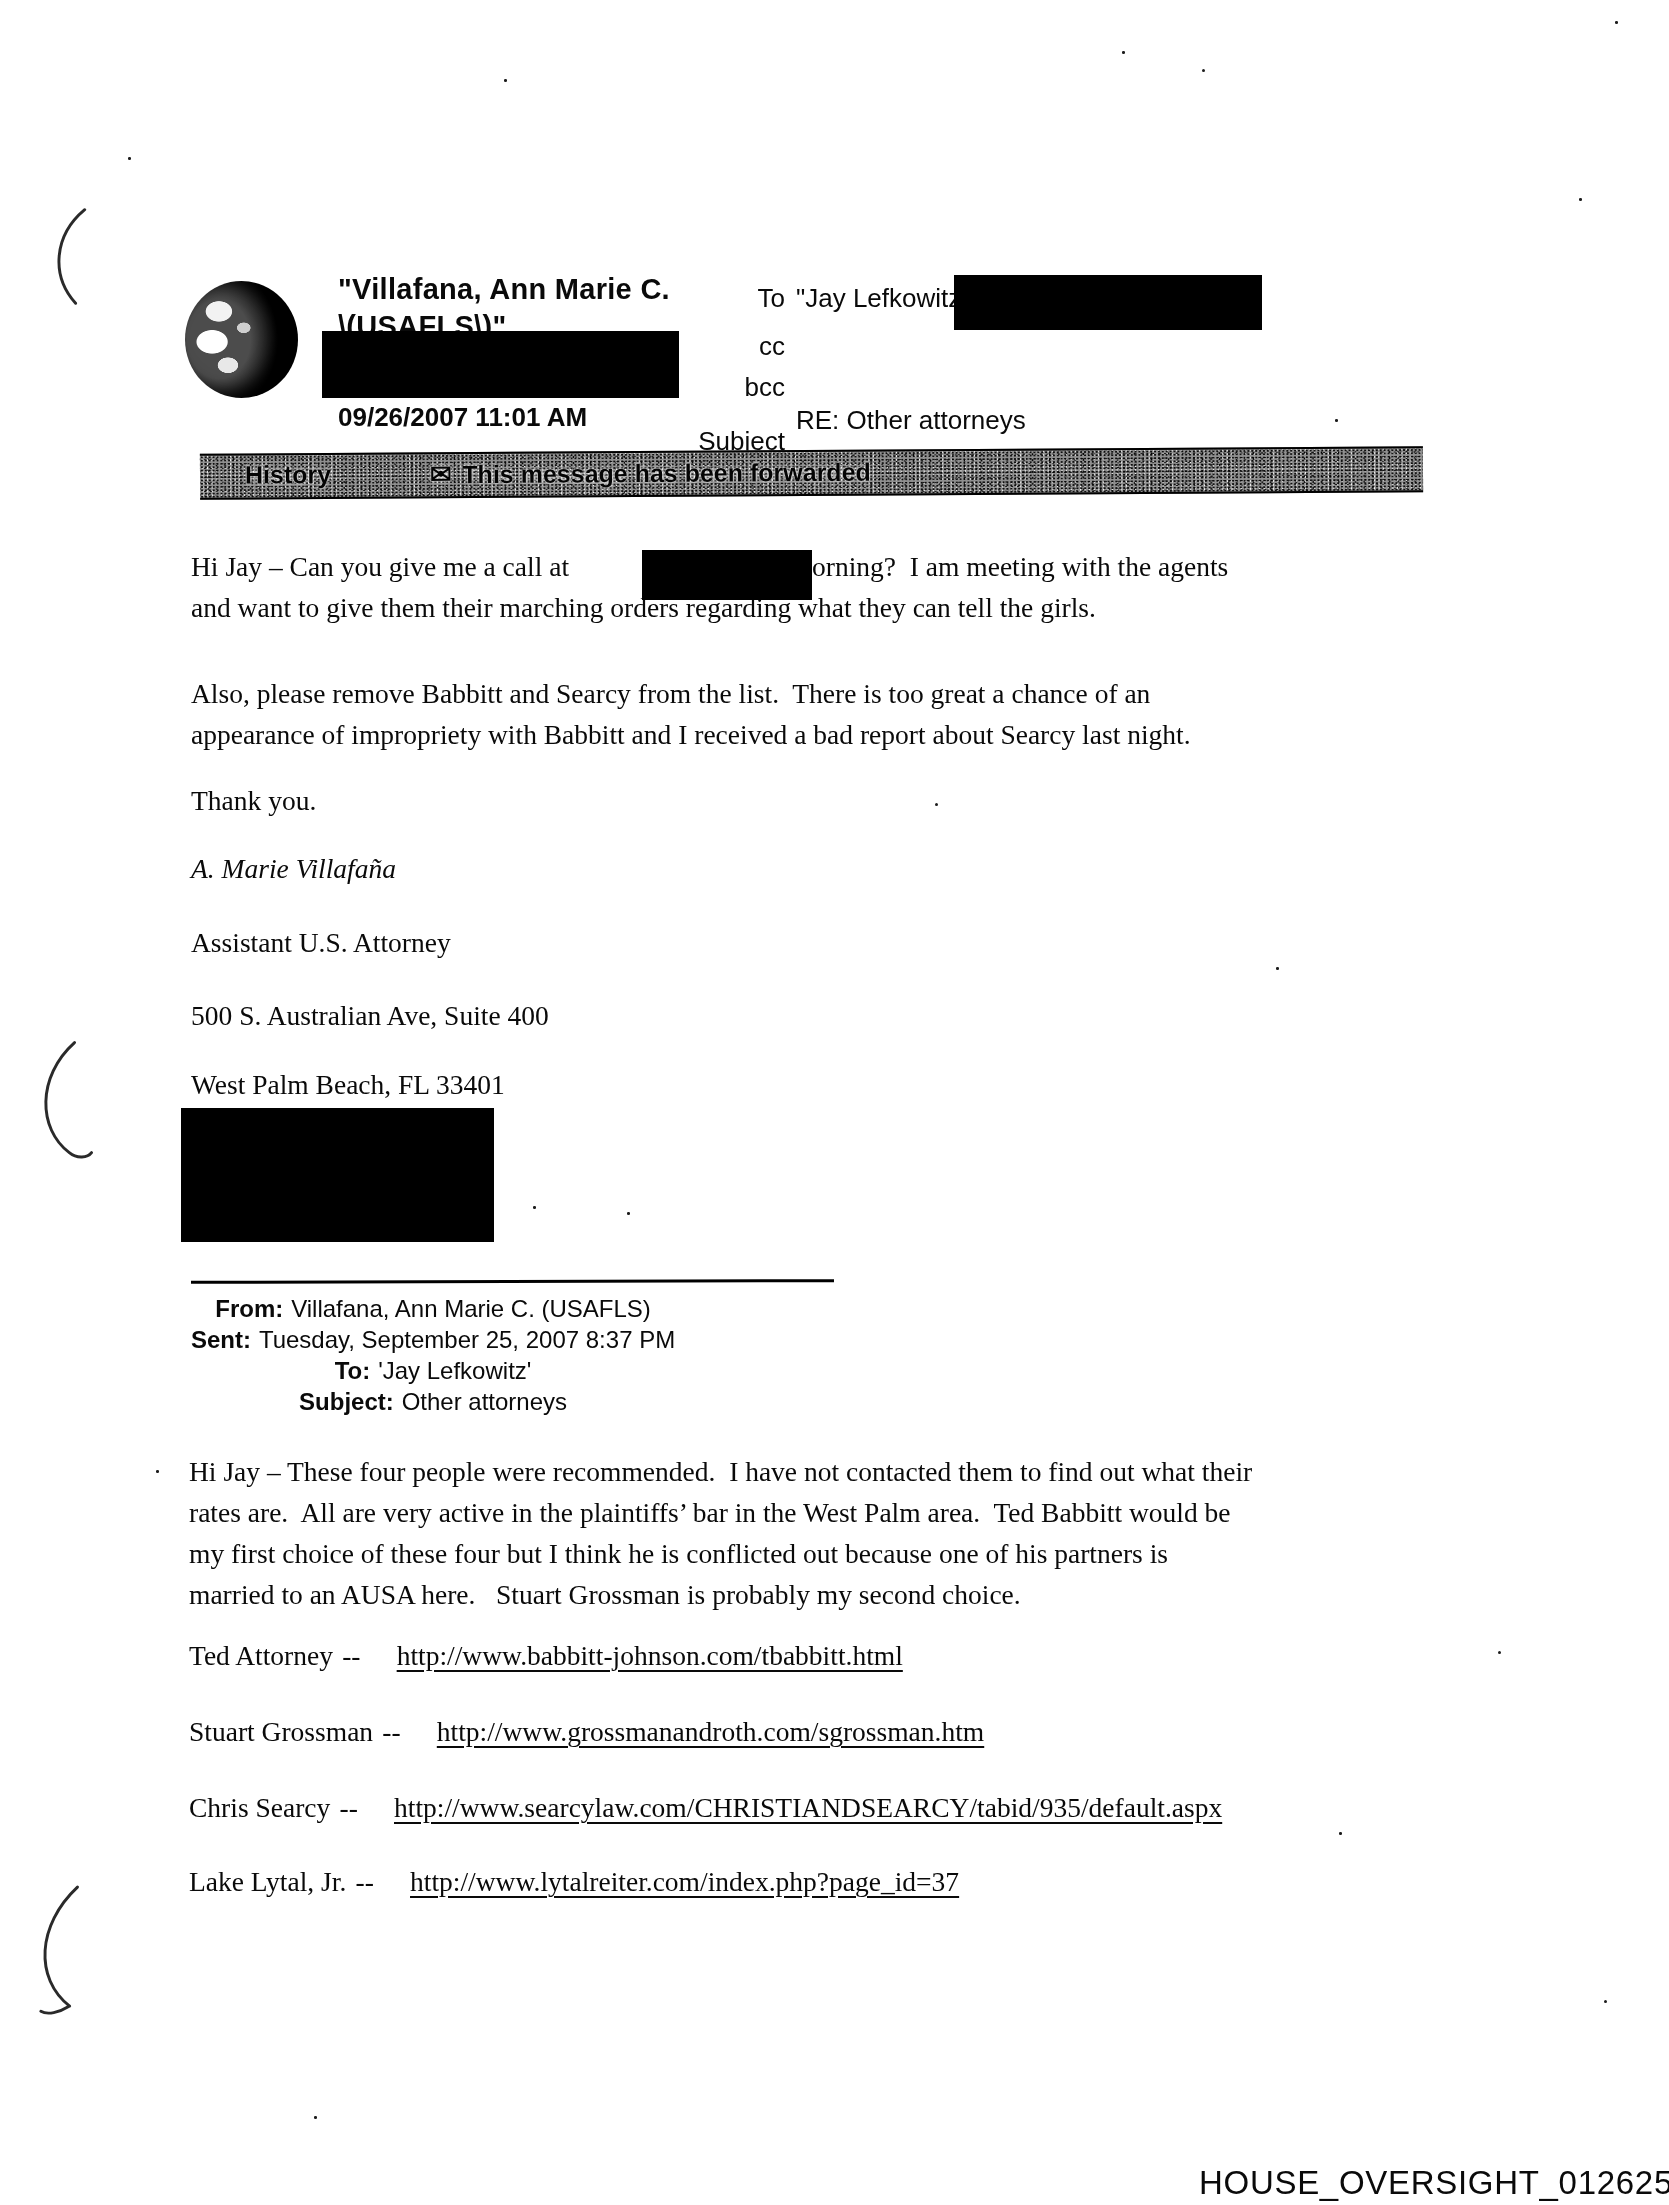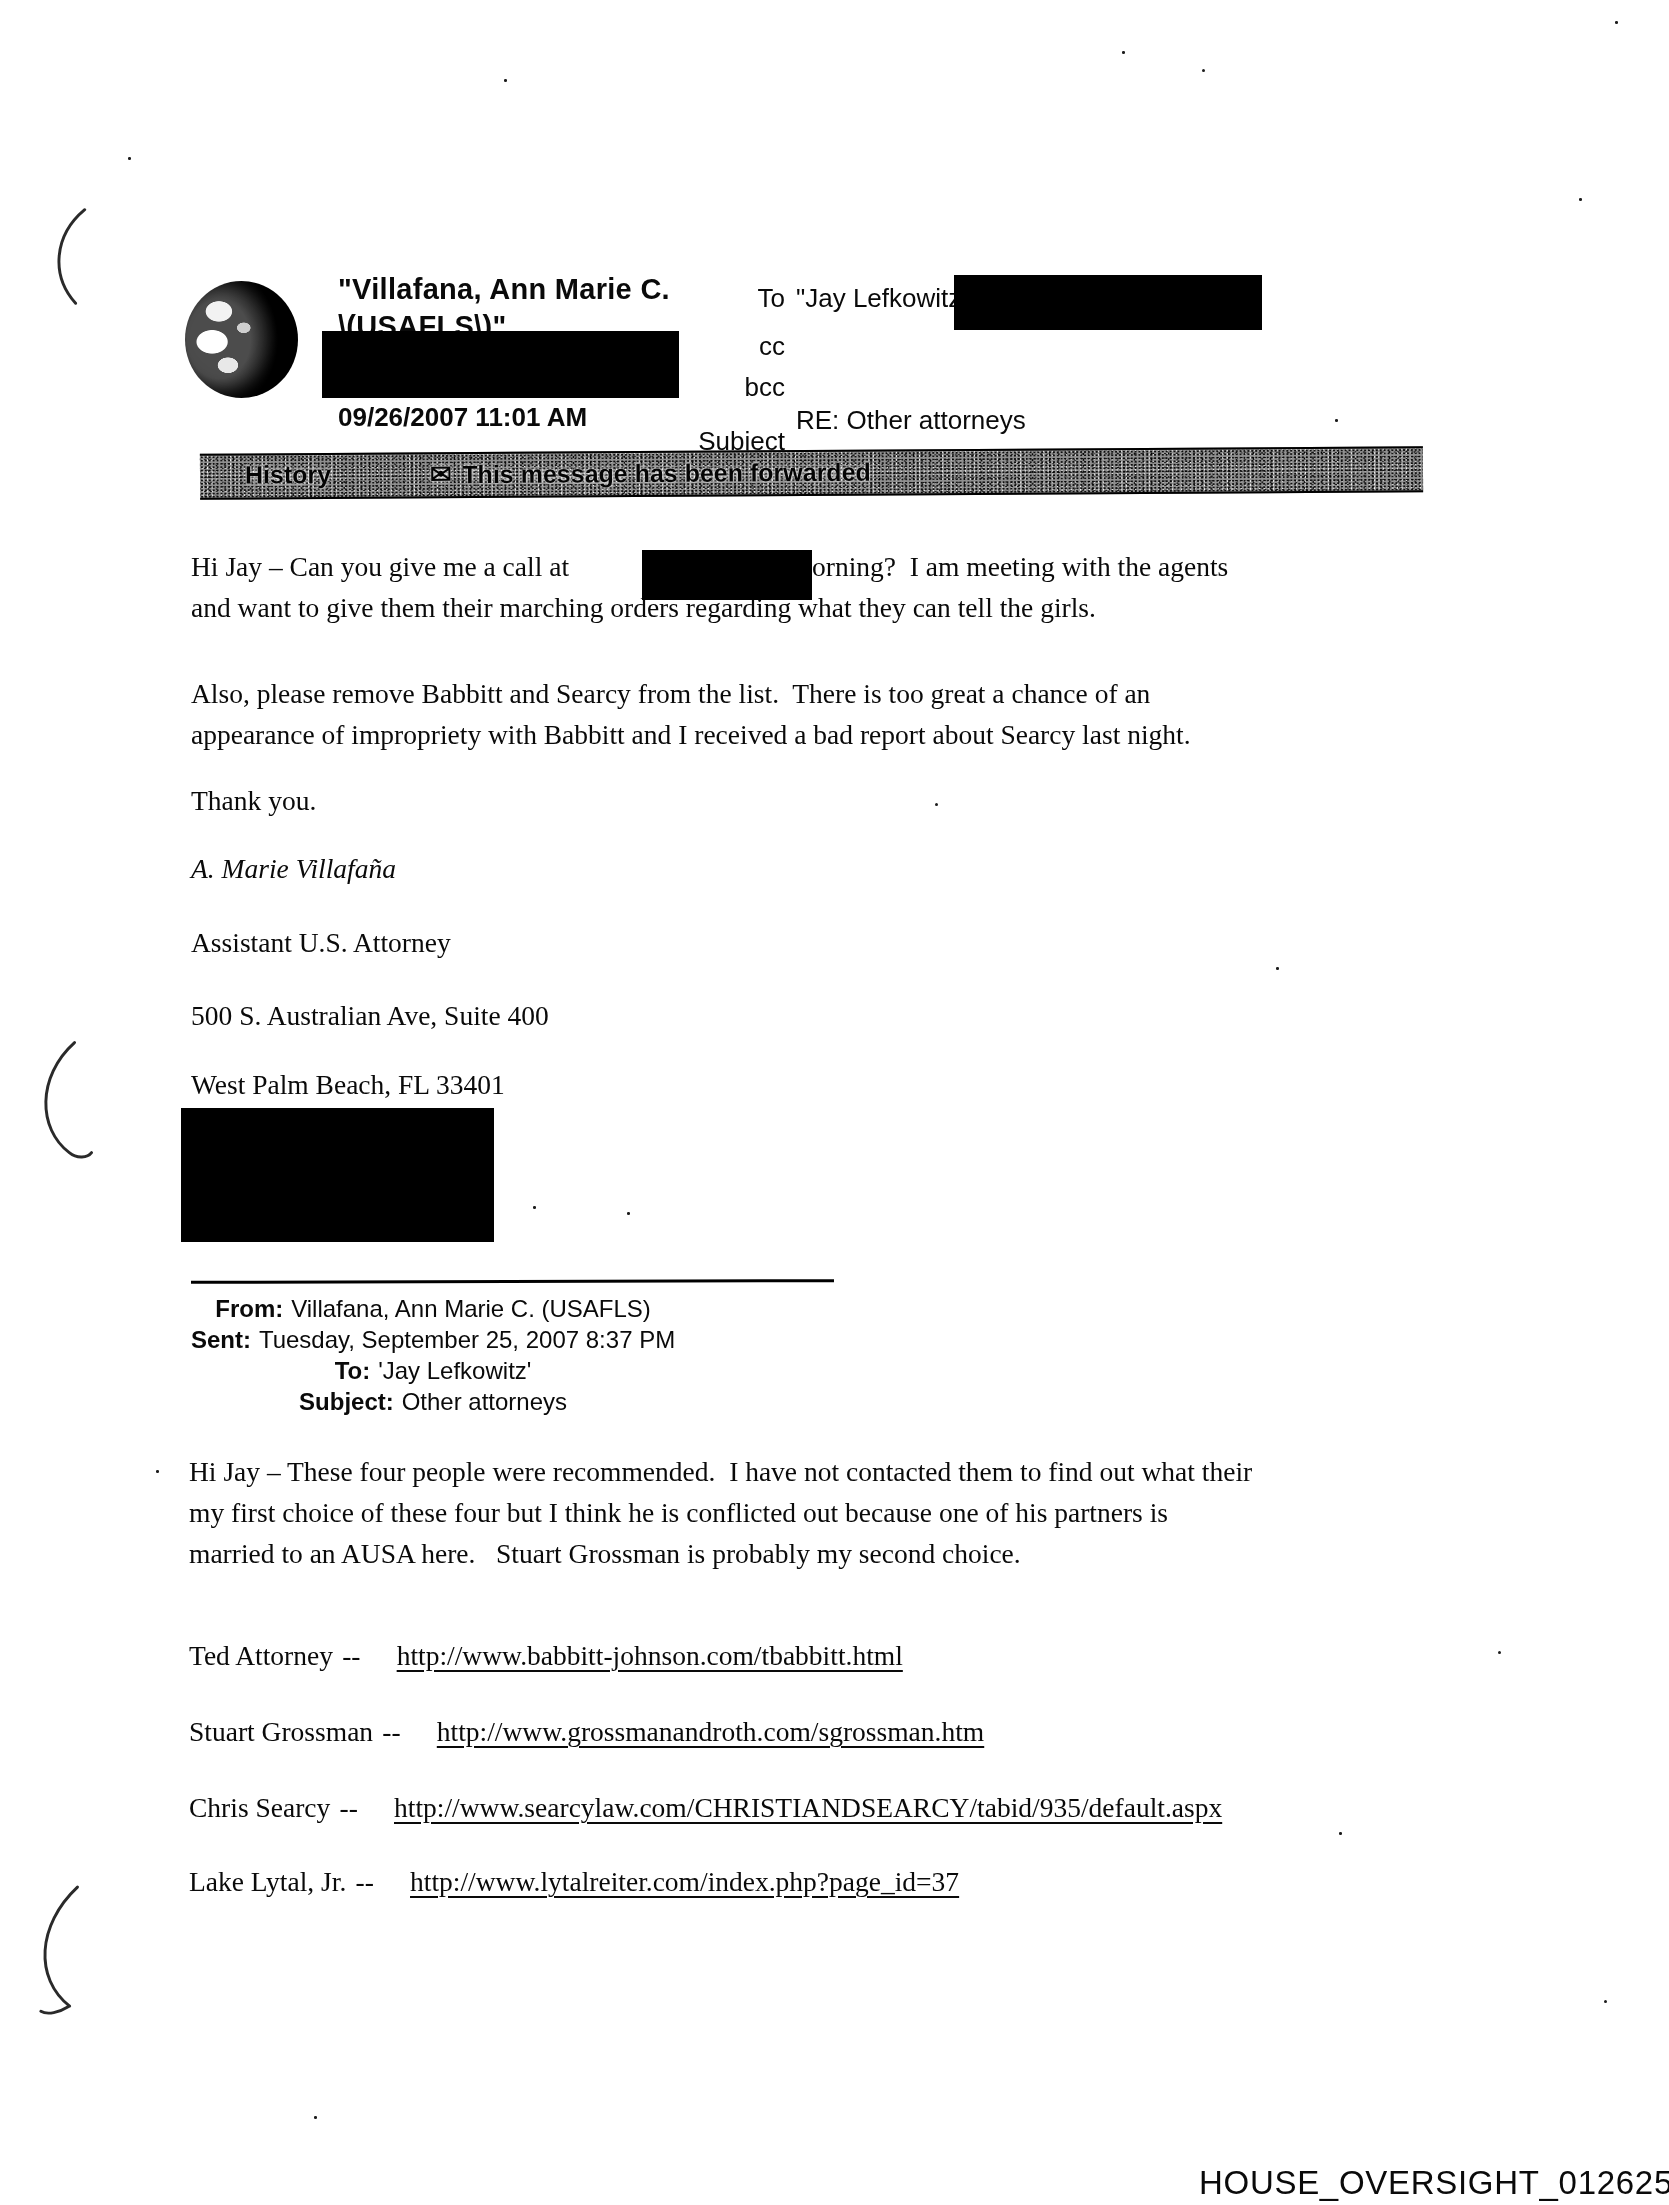--- a/index.html
+++ b/index.html
@@ -160,20 +160,21 @@
 
   <div class="mail-headers sans">
     <div class="mail-hrow"><span class="lbl">From:</span><span>Villafana, Ann Marie C. (USAFLS)</span></div>
     <div class="mail-hrow"><span class="lbl">Sent:</span><span>Tuesday, September 25, 2007 8:37 PM</span></div>
     <div class="mail-hrow"><span class="lbl">To:</span><span>'Jay Lefkowitz'</span></div>
     <div class="mail-hrow"><span class="lbl">Subject:</span><span>Other attorneys</span></div>
   </div>
 
   <div class="para serif" style="top:1451px;left:189px;">
     <div class="bodyline">Hi Jay – These four people were recommended.  I have not contacted them to find out what their</div>
+    <div class="bodyline">rates are.  All are very active in the plaintiffs’ bar in the West Palm area.  Ted Babbitt would be</div>
     <div class="bodyline">my first choice of these four but I think he is conflicted out because one of his partners is</div>
     <div class="bodyline">married to an AUSA here.   Stuart Grossman is probably my second choice.</div>
   </div>
 
   <div class="link-row serif" style="top:1640px;"><span>Ted Attorney</span><span class="sep">--</span><span class="url">http://www.babbitt-johnson.com/tbabbitt.html</span></div>
   <div class="link-row serif" style="top:1716px;"><span>Stuart Grossman</span><span class="sep">--</span><span class="url">http://www.grossmanandroth.com/sgrossman.htm</span></div>
   <div class="link-row serif" style="top:1792px;"><span>Chris Searcy</span><span class="sep">--</span><span class="url">http://www.searcylaw.com/CHRISTIANDSEARCY/tabid/935/default.aspx</span></div>
   <div class="link-row serif" style="top:1866px;"><span>Lake Lytal, Jr.</span><span class="sep">--</span><span class="url">http://www.lytalreiter.com/index.php?page_id=37</span></div>
 
   <div class="doc-number sans">HOUSE_OVERSIGHT_012625</div>

